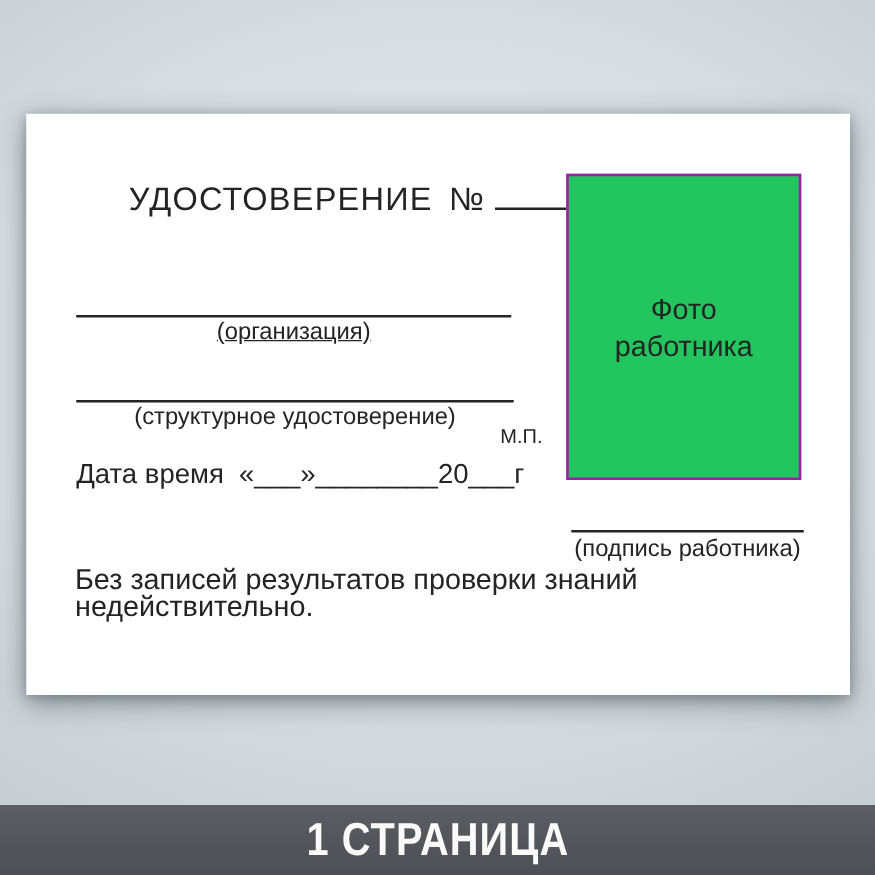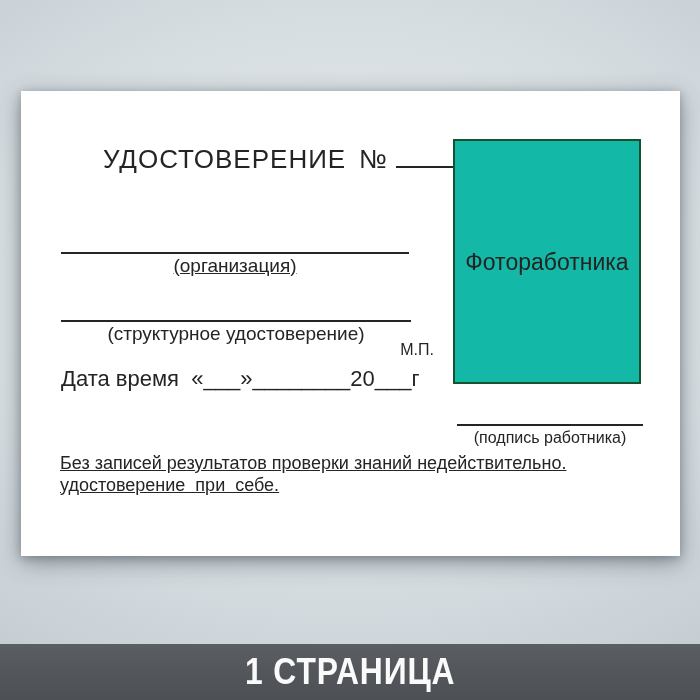--- a/index.html
+++ b/index.html
@@ -17,30 +17,30 @@
   .title-row{position:absolute;left:66px;top:53px;font-size:26px;letter-spacing:1px;white-space:nowrap;margin-left:16px;}
   .num-sign{margin-left:13px;}
   .num-blank{display:inline-block;width:64px;border-bottom:2px solid var(--ink,#242424);vertical-align:baseline;}
   .hline{position:absolute;height:0;border-top:2px solid var(--ink,#242424);}
   .line-org{left:40px;top:161px;width:348px;}
   .line-sub{left:40px;top:229px;width:350px;}
   .line-sig{left:436px;top:333px;width:186px;}
   .field-label{position:absolute;text-align:center;font-size:19px;}
   .label-org{left:40px;top:164px;width:348px;text-decoration:underline;}
   .label-sub{left:40px;top:232px;width:350px;}
-  .label-sig{left:424px;top:338px;width:210px;font-size:16px;}
+  .label-sig{left:424px;top:338px;width:210px;font-size:19px;}
   .stamp{position:absolute;left:40px;top:250px;width:373px;text-align:right;font-size:16px;}
   .date-row{position:absolute;left:40px;top:275px;font-size:22px;white-space:pre;}
   .photo-box{
     position:absolute;left:432px;top:48px;width:184px;height:241px;
-    border:2px solid #14532d;display:flex;flex-direction:row;
+    border:2px solid #a21caf;display:flex;flex-direction:column;
     align-items:center;justify-content:center;text-align:center;
-    font-size:23px;line-height:30px;background:#14b8a6;
+    font-size:23px;line-height:30px;background:#22c55e;
   }
-  .notice{position:absolute;left:39px;top:362px;width:608px;font-size:18px;line-height:21.5px;text-decoration:underline;}
+  .notice{position:absolute;left:39px;top:362px;width:608px;font-size:23px;line-height:21.5px;}
   .notice div{white-space:pre-wrap;}
   .footer-bar{
     position:absolute;left:0;top:644px;width:700px;height:56px;
     background:linear-gradient(180deg,#5b5f63 0%, var(--footer-bar,#54585c) 40%, #4d5155 100%);
     display:flex;align-items:center;justify-content:center;
   }
   .footer-label{
     color:#fafafa;font-weight:bold;font-size:37px;letter-spacing:1px;
     transform:scaleX(.86);white-space:nowrap;
   }
@@ -68,20 +68,19 @@
   <div class="photo-box">
     <span>Фото</span>
     <span>работника</span>
   </div>
 
   <div class="hline line-sig"></div>
   <div class="field-label label-sig">(подпись работника)</div>
 
   <div class="notice">
     <div>Без записей результатов проверки знаний недействительно.</div>
-    <div>удостоверение  при  себе.</div>
   </div>
 
 </div>
 
 <div class="footer-bar">
   <span class="footer-label">1 СТРАНИЦА</span>
 </div>
 
 </body></html>

